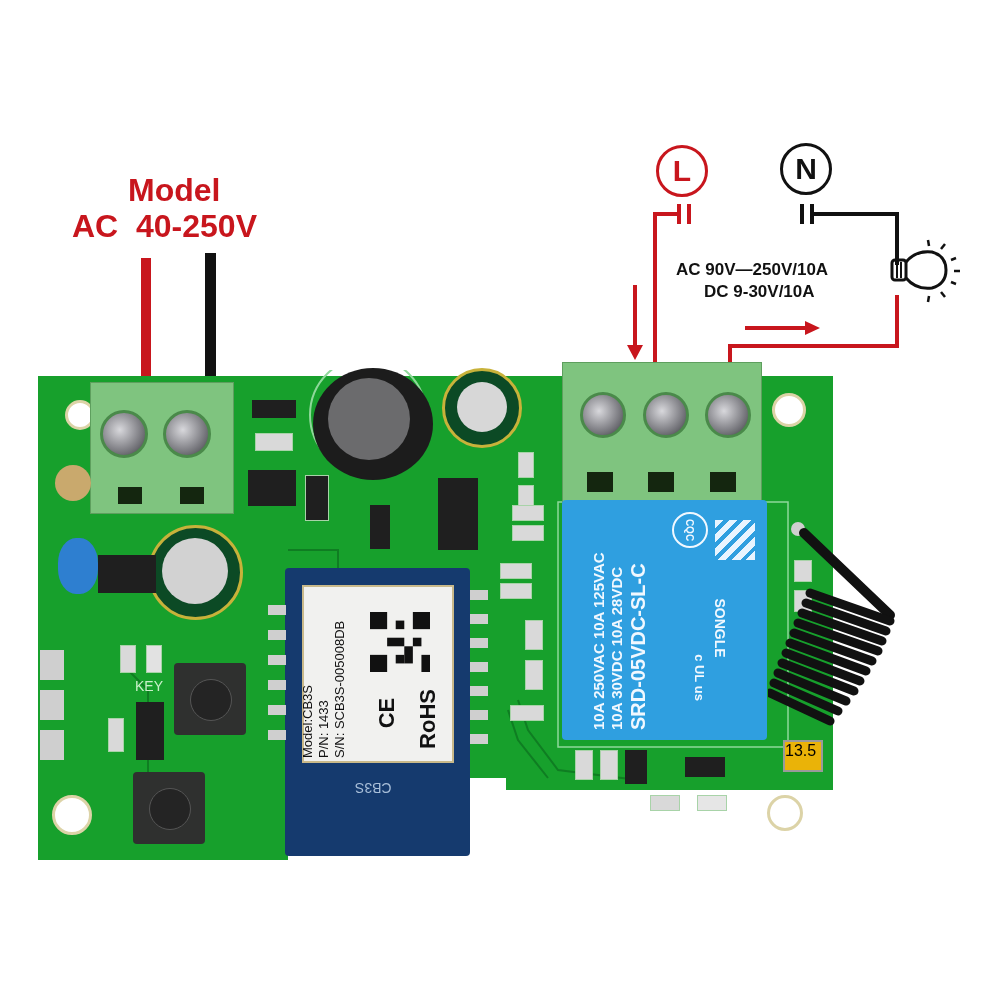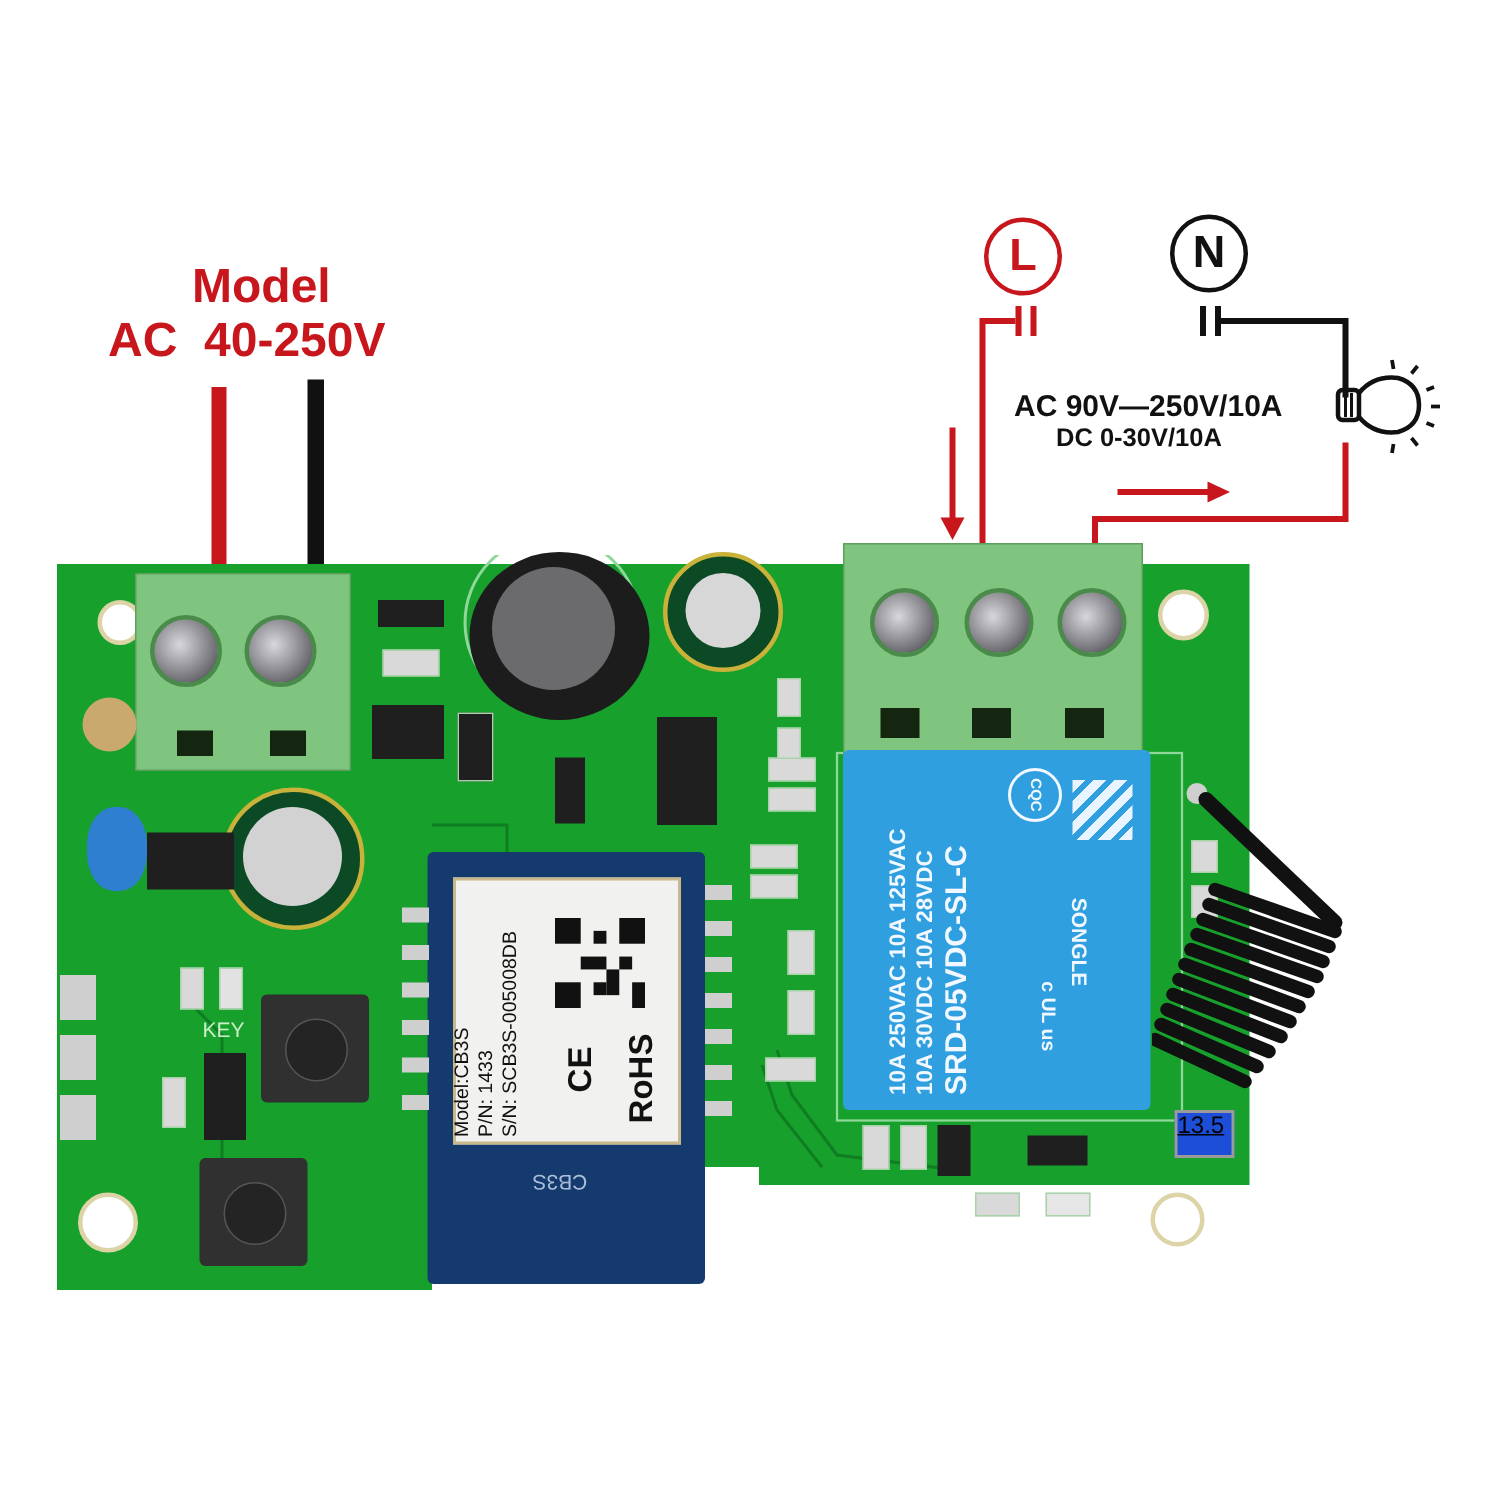--- a/index.html
+++ b/index.html
@@ -56,22 +56,22 @@
   <path d="M18 24 Q28 12 44 14 Q58 18 58 32 Q58 46 44 50 Q28 52 18 40" fill="none" stroke="#111" stroke-width="3"></path>
   <line x1="40" y1="2" x2="41" y2="8" stroke="#111" stroke-width="2.5"></line>
   <line x1="57" y1="6" x2="53" y2="11" stroke="#111" stroke-width="2.5"></line>
   <line x1="68" y1="20" x2="63" y2="22" stroke="#111" stroke-width="2.5"></line>
   <line x1="72" y1="33" x2="66" y2="33" stroke="#111" stroke-width="2.5"></line>
   <line x1="68" y1="46" x2="63" y2="44" stroke="#111" stroke-width="2.5"></line>
   <line x1="57" y1="59" x2="53" y2="54" stroke="#111" stroke-width="2.5"></line>
   <line x1="40" y1="64" x2="41" y2="58" stroke="#111" stroke-width="2.5"></line>
 </svg>
 
-<div class="abs lbl-blk" style="left:676px;top:260px;font-size:20px;text-align:right;">AC 90V—250V/10A</div>
-<div class="abs lbl-blk" style="left:704px;top:282px;font-size:17px;">DC 0-30V/10A</div>
+<div class="abs lbl-blk" style="left:676px;top:260px;font-size:17px;text-align:right;">AC 90V—250V/10A</div>
+<div class="abs lbl-blk" style="left:704px;top:282px;font-size:17px;">DC 9-30V/10A</div>
 
 <svg class="abs" style="left:38px;top:370px;" width="800" height="492" viewBox="0 0 800 492">
   <path d="M0 6 L0 490 L250 490 L250 408 L468 408 L468 420 L795 420 L795 6 Z" fill="#17a02c"></path>
 
   <polyline points="480,330 490,360 520,400 600,410" fill="none" stroke="#0f7d22" stroke-width="2"></polyline>
   <polyline points="470,340 480,370 510,408" fill="none" stroke="#0f7d22" stroke-width="2"></polyline>
   <polyline points="90,300 110,320 110,420" fill="none" stroke="#0f7d22" stroke-width="2"></polyline>
   <polyline points="250,180 300,180 300,210" fill="none" stroke="#0f7d22" stroke-width="2"></polyline>
   <circle cx="330" cy="45" r="58" fill="none" stroke="#8fd89a" stroke-width="2"></circle>
   <rect x="520" y="132" width="230" height="245" fill="none" stroke="#8fd89a" stroke-width="1.5"></rect>
@@ -122,21 +122,21 @@
 <div class="smd" style="left:525px;top:660px;width:16px;height:28px;"></div>
 <div class="smd" style="left:510px;top:705px;width:32px;height:14px;"></div>
 <div class="smd" style="left:794px;top:560px;width:16px;height:20px;"></div>
 <div class="smd" style="left:794px;top:590px;width:16px;height:20px;"></div>
 <div class="smd" style="left:575px;top:750px;width:16px;height:28px;"></div>
 <div class="smd" style="left:600px;top:750px;width:16px;height:28px;"></div>
 <div class="smd-dark" style="left:625px;top:750px;width:22px;height:34px;"></div>
 <div class="smd-dark" style="left:685px;top:757px;width:40px;height:20px;"></div>
 <div class="smd" style="left:650px;top:795px;width:28px;height:14px;"></div>
 <div class="smd" style="left:697px;top:795px;width:28px;height:14px;background:#e6e6e6;"></div>
-<div class="abs" style="left:783px;top:740px;width:36px;height:28px;background:#1d4ed8;border:2px solid #9a9a9a;text-decoration:underline;">13.5</div>
+<div class="abs" style="left:783px;top:740px;width:36px;height:28px;background:#eab308;border:2px solid #9a9a9a;">13.5</div>
 
 <div class="pad" style="left:40px;top:650px;width:24px;height:30px;"></div>
 <div class="pad" style="left:40px;top:690px;width:24px;height:30px;"></div>
 <div class="pad" style="left:40px;top:730px;width:24px;height:30px;"></div>
 
 <div class="smd" style="left:120px;top:645px;width:14px;height:26px;"></div>
 <div class="smd" style="left:146px;top:645px;width:14px;height:26px;background:#e2e2e2;"></div>
 <div class="abs" style="left:135px;top:678px;font-size:14px;color:#c9f0c9;font-family:'Liberation Sans',sans-serif;">KEY</div>
 <div class="smd-dark" style="left:136px;top:702px;width:28px;height:58px;"></div>
 <div class="smd" style="left:108px;top:718px;width:14px;height:32px;"></div>

